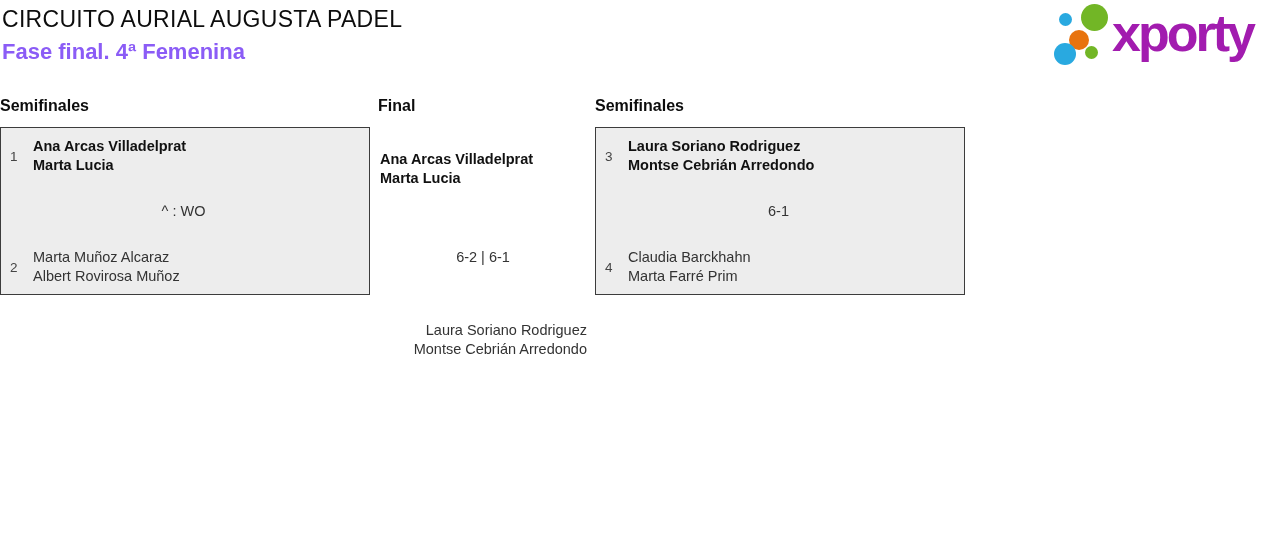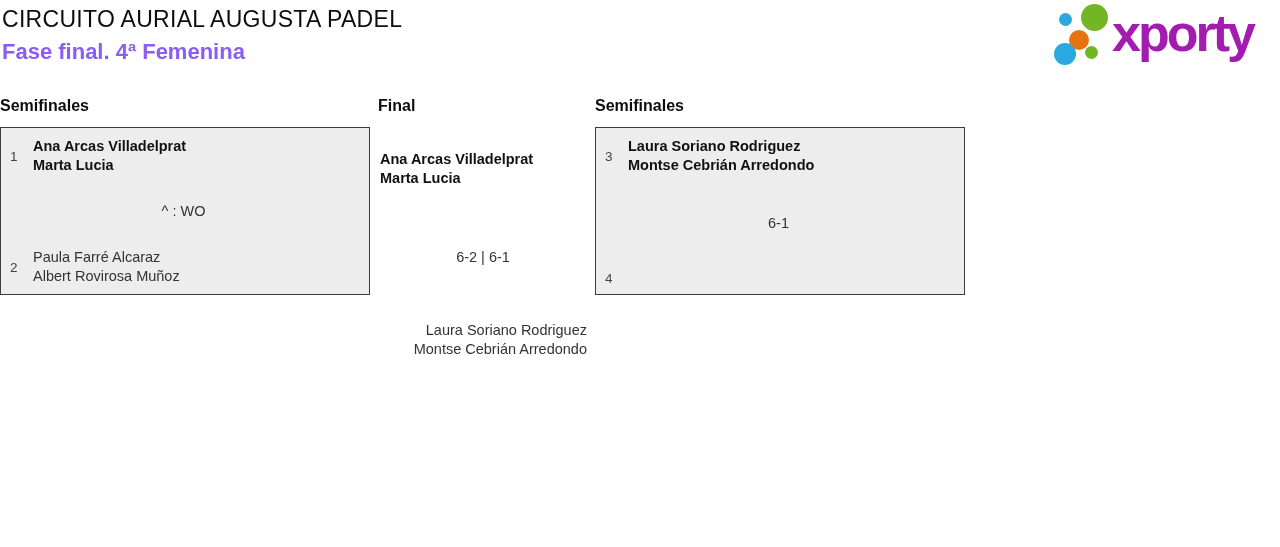--- a/index.html
+++ b/index.html
@@ -106,21 +106,21 @@
     <span class="seed">1</span>
     <span class="players">
       <span>Ana Arcas Villadelprat</span><br>
       <span>Marta Lucia</span>
     </span>
   </div>
   <div class="match-score">^ : WO</div>
   <div class="team-entry">
     <span class="seed">2</span>
     <span class="players">
-      <span>Paula Farré Alcaraz</span><br>
+      <span>Marta Muñoz Alcaraz</span><br>
       <span>Albert Rovirosa Muñoz</span>
     </span>
   </div>
 </div>
 
 <div class="final-block">
   <div class="final-team1 team-winner">
     <span class="players">
       <span>Ana Arcas Villadelprat</span><br>
       <span>Marta Lucia</span>
@@ -139,14 +139,18 @@
   <div class="team-entry team-winner">
     <span class="seed">3</span>
     <span class="players">
       <span>Laura Soriano Rodriguez</span><br>
       <span>Montse Cebrián Arredondo</span>
     </span>
   </div>
   <div class="match-score">6-1</div>
   <div class="team-entry">
     <span class="seed">4</span>
+    <span class="players">
+      <span>Claudia Barckhahn</span><br>
+      <span>Marta Farré Prim</span>
+    </span>
   </div>
 </div>
 
 </body></html>

